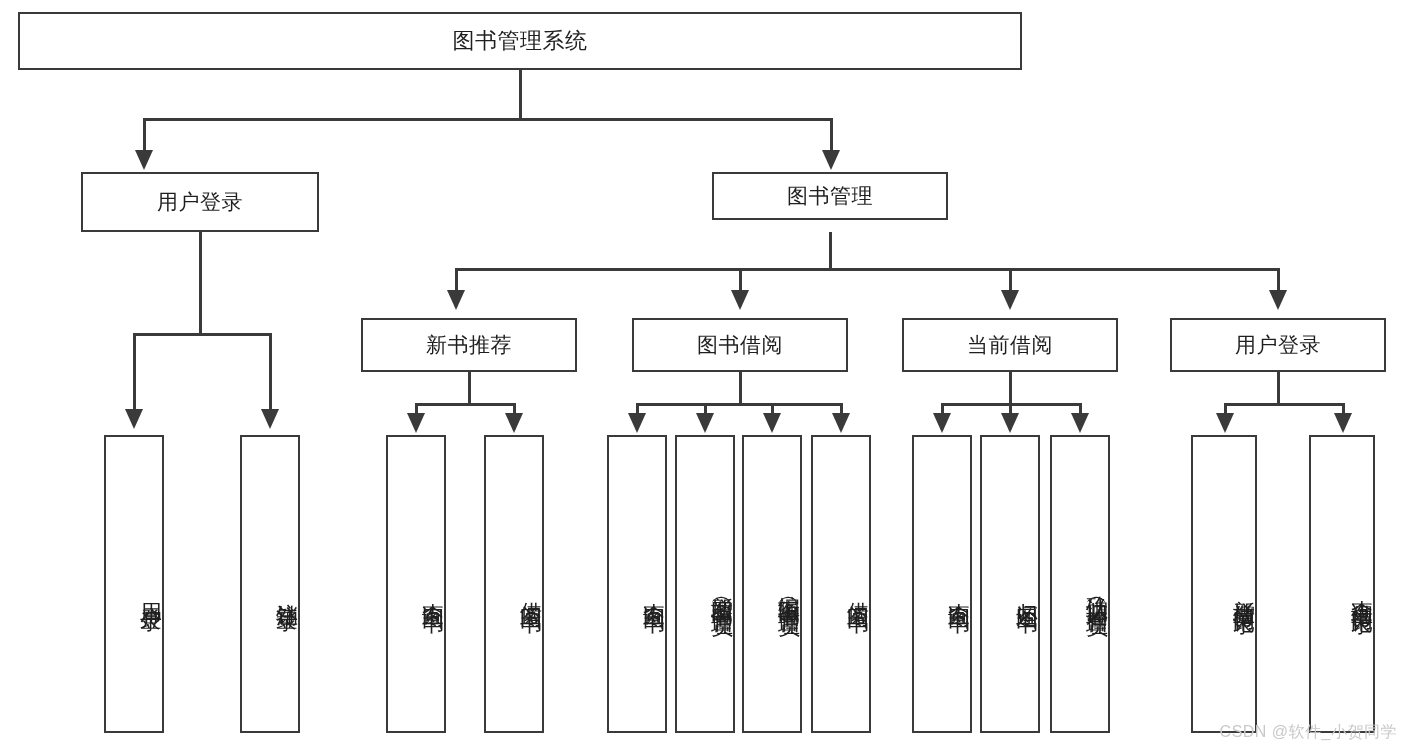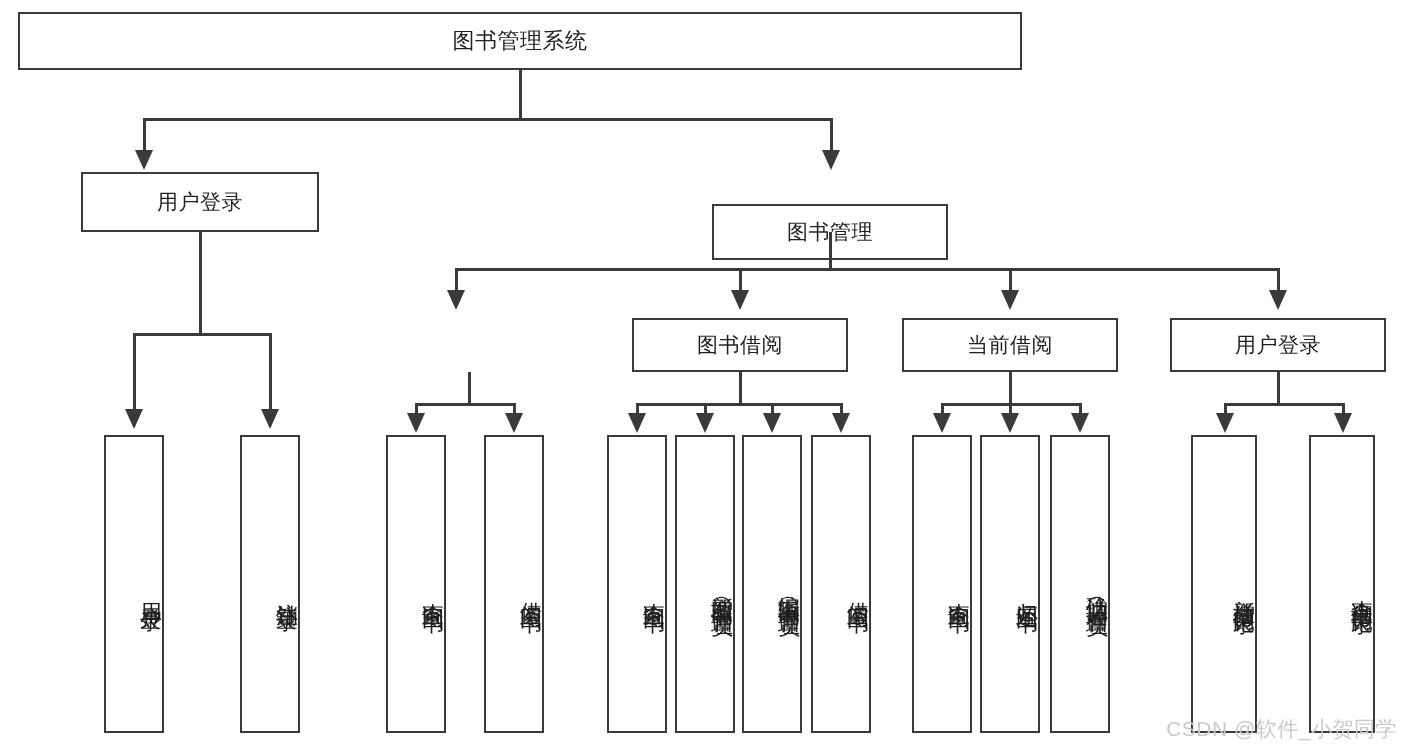--- a/index.html
+++ b/index.html
@@ -72,42 +72,42 @@
     border-left: 9px solid transparent;
     border-right: 9px solid transparent;
     border-top: 20px solid #3a3a3a;
   }
 
   
   #watermark {
     position: absolute;
     right: 8px;
     bottom: 4px;
-    font-size: 21px;
+    font-size: 16px;
     color: #c9c9c9;
     white-space: nowrap;
     letter-spacing: 0.5px;
   }
 </style>
 </head>
 <body>
 
 <div id="canvas">
 
   <div class="node root horiz" style="left:18px; top:12px; width:1004px; height:58px;">图书管理系统</div>
 
   <div class="vline" style="left:519px; top:70px; height:48px;"></div>
   <div class="hline" style="left:143px; top:118px; width:690px;"></div>
   <div class="vline" style="left:143px; top:118px; height:36px;"></div>
   <div class="arrow" style="left:135px; top:150px;"></div>
   <div class="vline" style="left:830px; top:118px; height:36px;"></div>
   <div class="arrow" style="left:822px; top:150px;"></div>
 
   <div class="node horiz" style="left:81px; top:172px; width:238px; height:60px;">用户登录</div>
-  <div class="node horiz" style="left:712px; top:172px; width:236px; height:56px;margin-top:32px;">图书管理</div>
+  <div class="node horiz" style="left:712px; top:172px; width:236px; height:48px;">图书管理</div>
 
   <div class="vline" style="left:199px; top:232px; height:103px;"></div>
   <div class="hline" style="left:133px; top:333px; width:136px;"></div>
   <div class="vline" style="left:133px; top:333px; height:80px;"></div>
   <div class="arrow" style="left:125px; top:409px;"></div>
   <div class="vline" style="left:269px; top:333px; height:80px;"></div>
   <div class="arrow" style="left:261px; top:409px;"></div>
 
   <div class="vline" style="left:829px; top:232px; height:38px;"></div>
   <div class="hline" style="left:455px; top:268px; width:822px;"></div>
@@ -117,20 +117,21 @@
 
   <div class="vline" style="left:739px; top:268px; height:26px;"></div>
   <div class="arrow" style="left:731px; top:290px;"></div>
 
   <div class="vline" style="left:1009px; top:268px; height:26px;"></div>
   <div class="arrow" style="left:1001px; top:290px;"></div>
 
   <div class="vline" style="left:1277px; top:268px; height:26px;"></div>
   <div class="arrow" style="left:1269px; top:290px;"></div>
 
+  <div class="node horiz" style="left:361px; top:318px; width:216px; height:54px;">新书推荐</div>
   <div class="node horiz" style="left:902px; top:318px; width:216px; height:54px;">当前借阅</div>
   <div class="node horiz" style="left:632px; top:318px; width:216px; height:54px;">图书借阅</div>
   <div class="node horiz" style="left:1170px; top:318px; width:216px; height:54px;">用户登录</div>
 
   <div class="vline" style="left:468px; top:372px; height:33px;"></div>
   <div class="hline" style="left:415px; top:403px; width:98px;"></div>
   <div class="vline" style="left:415px; top:403px; height:14px;"></div>
   <div class="arrow" style="left:407px; top:413px;"></div>
   <div class="vline" style="left:513px; top:403px; height:14px;"></div>
   <div class="arrow" style="left:505px; top:413px;"></div>

